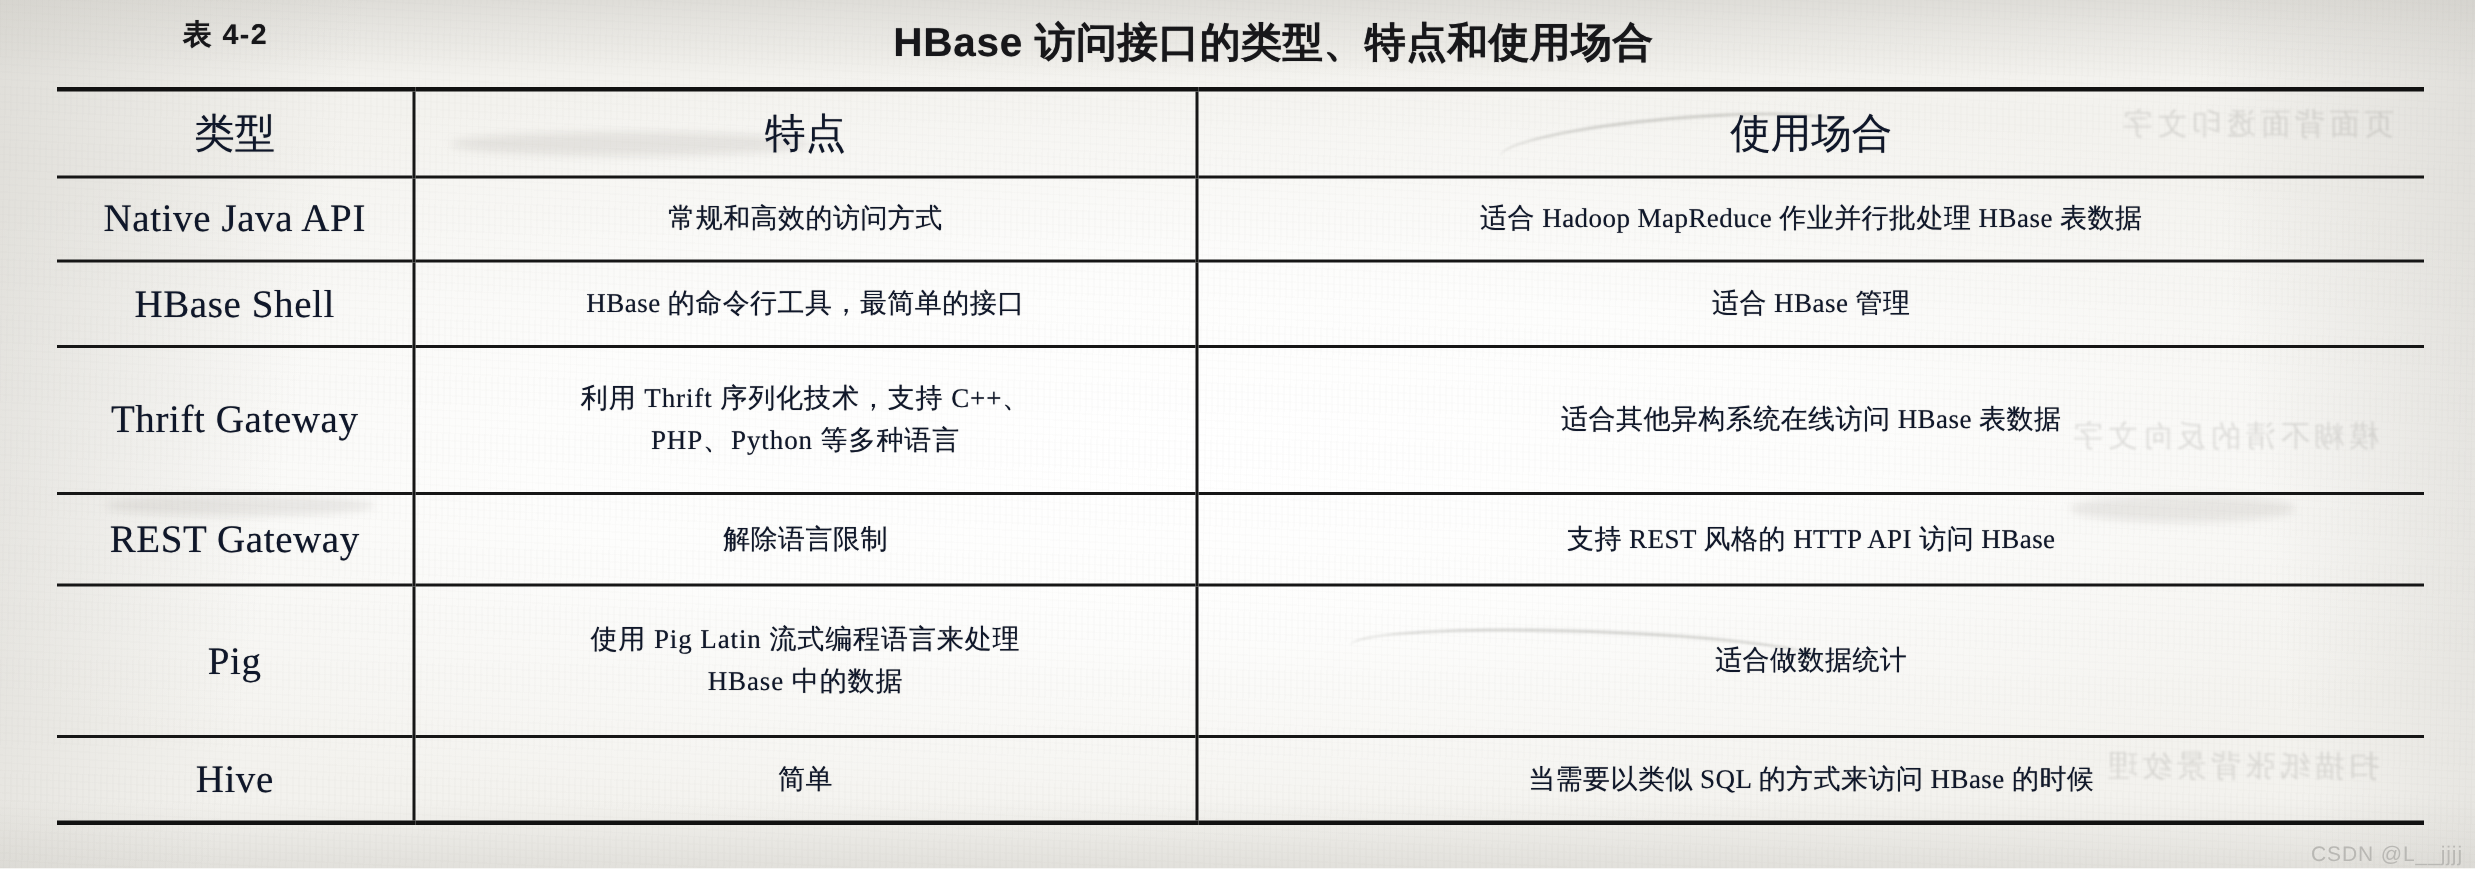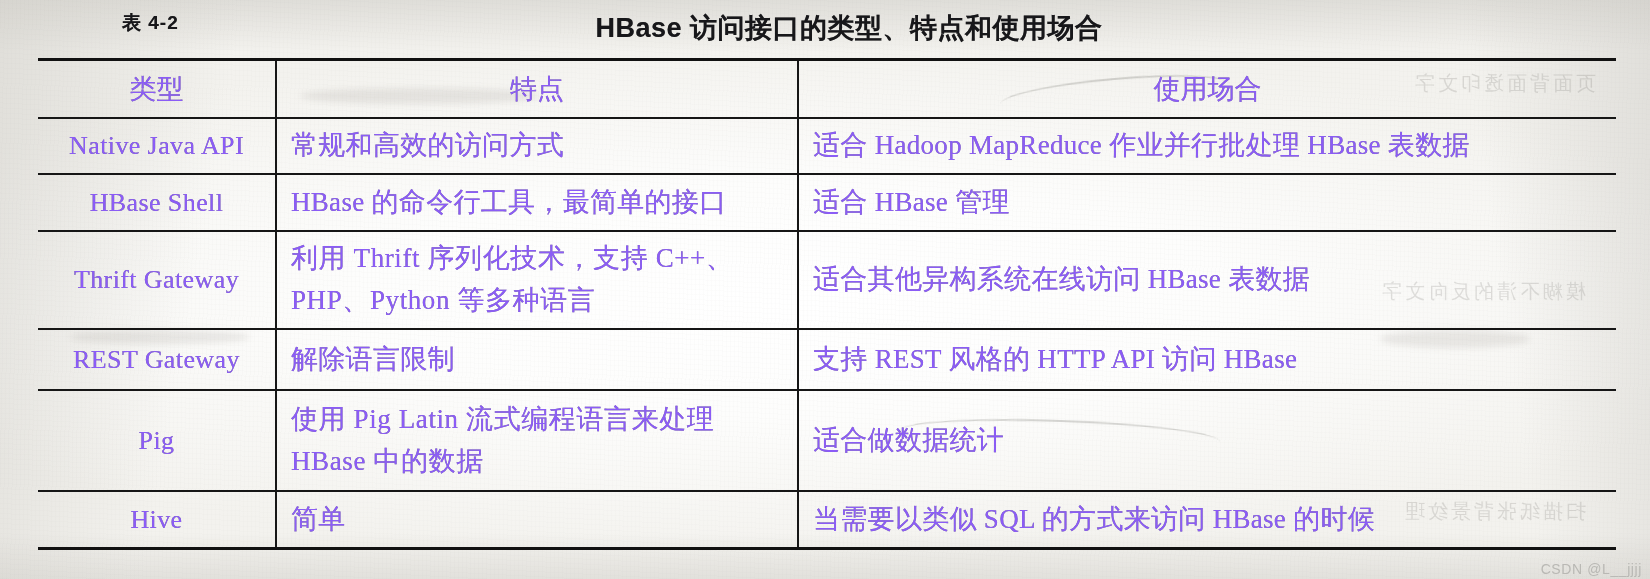--- a/index.html
+++ b/index.html
@@ -104,21 +104,21 @@
   table.booktab col.c-type  { width: 238px; }
   table.booktab col.c-feat  { width: 522px; }
   table.booktab col.c-use   { width: 818px; }
 
   table.booktab tr { }
   table.booktab th, table.booktab td {
     border-top: 2.5px solid #161616;
     border-right: 2.5px solid #161616;
     padding: 0 14px;
     vertical-align: middle;
-    color: #8b5cf6;
+    color: #0f172a;
     background: transparent;
   }
   table.booktab td:last-child,
   table.booktab th:last-child { border-right: none; }
   table.booktab thead th { border-top: 3.5px solid #111; }
   table.booktab tbody tr:last-child td { border-bottom: 3.5px solid #111; }
 
   th.hcell {
     height: 56px;
     text-align: center;
@@ -127,22 +127,22 @@
     font-family: "Liberation Sans", "DejaVu Sans", sans-serif;
   }
 
   td.type-cell {
     text-align: center;
     font-size: 26px;
     font-family: "Liberation Serif", "DejaVu Serif", serif;
     letter-spacing: 0.4px;
   }
   td.text-cell {
-    text-align: left;
-    font-size: 27px;
+    text-align: center;
+    font-size: 18px;
     font-family: "Liberation Serif", "DejaVu Serif", serif;
     line-height: 1.55;
     letter-spacing: 0.3px;
   }
   tr.r1 td { height: 54px; }
   tr.r2 td { height: 55px; }
   tr.r3 td { height: 96px; }
   tr.r4 td { height: 59px; }
   tr.r5 td { height: 99px; }
   tr.r6 td { height: 55px; }

